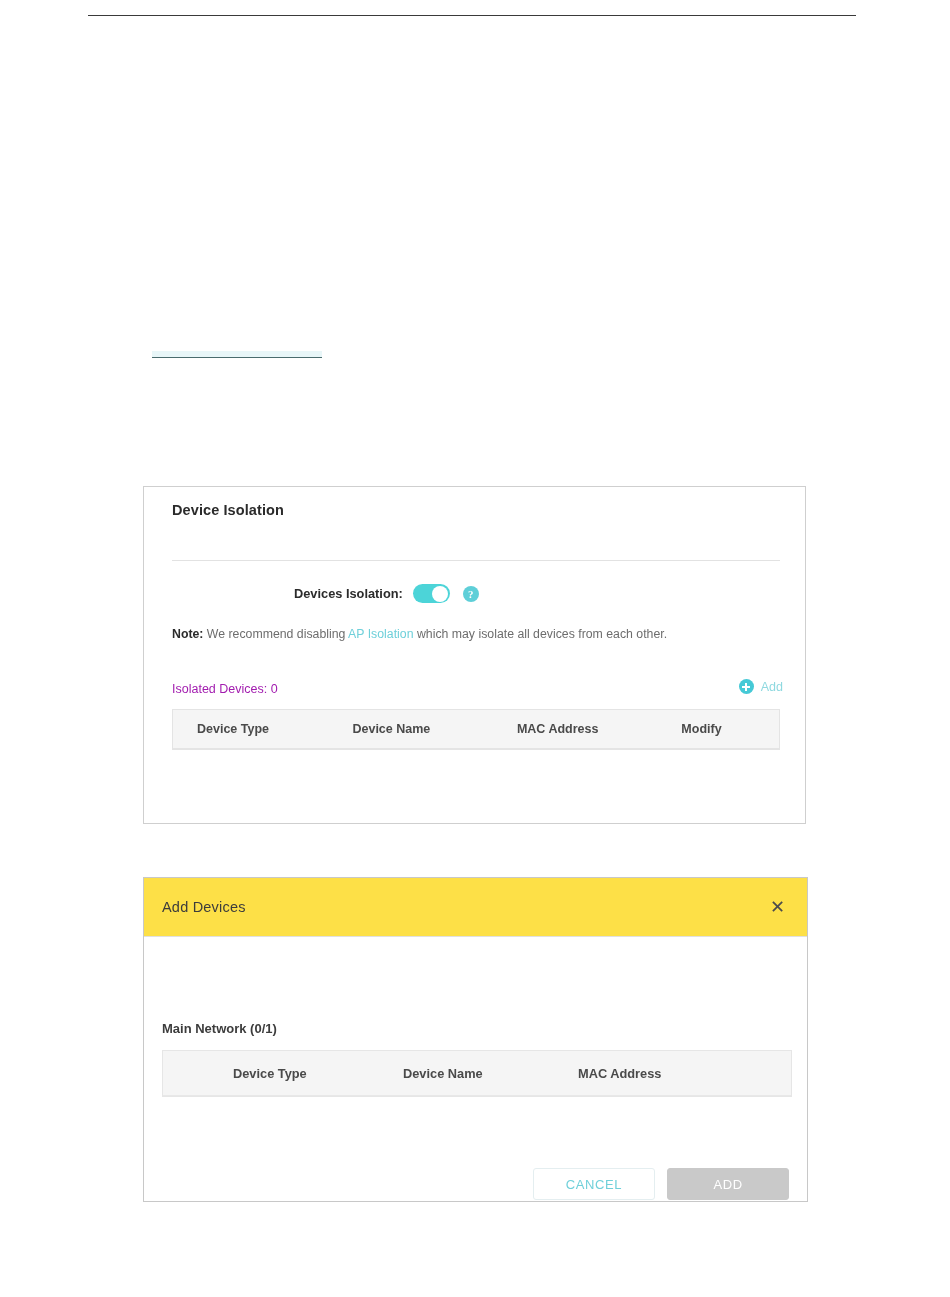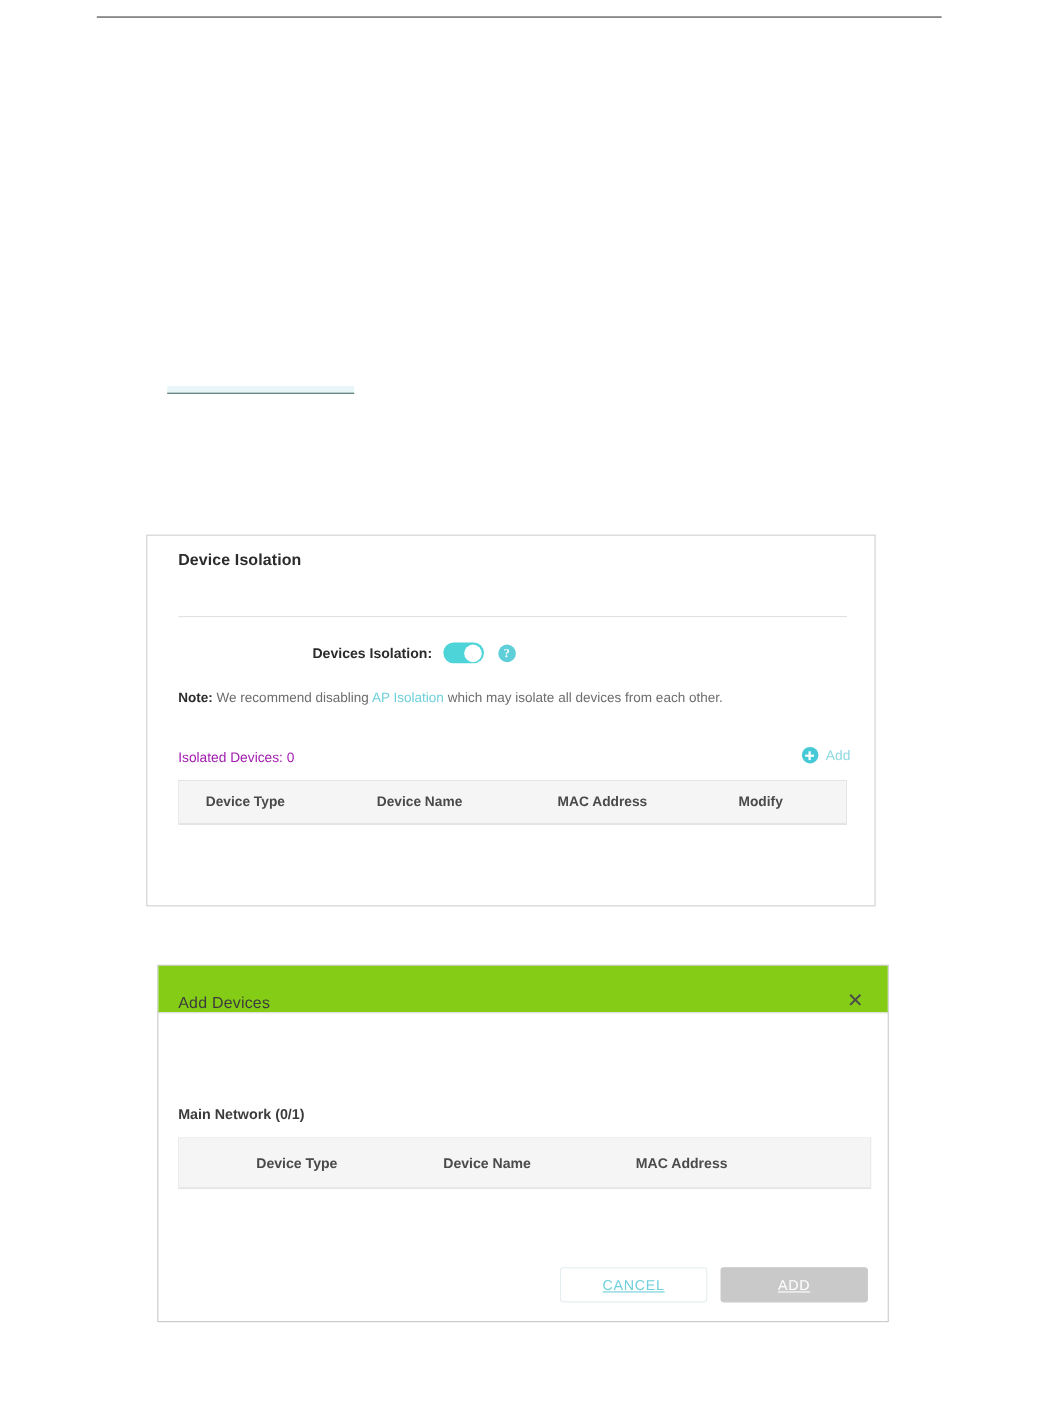--- a/index.html
+++ b/index.html
@@ -34,21 +34,21 @@
     top: 351px;
     width: 170px;
     height: 6px;
     background: #e8f6f8;
     border-bottom: 1.3px solid #4a6b6d;
   }
 
   
   .iso-panel {
     position: absolute;
-    left: 133px;
+    left: 143px;
     top: 486px;
     width: 663px;
     height: 338px;
     box-sizing: border-box;
     background: #ffffff;
     border: 1px solid #cfcfcf;
     padding-left: 47px;
   }
   .iso-title {
     position: absolute;
@@ -223,25 +223,25 @@
     position: absolute;
     left: 143px;
     top: 877px;
     width: 665px;
     height: 325px;
     box-sizing: border-box;
     background: #ffffff;
     border: 1px solid #c8c8c8;
   }
   .dlg-header {
-    height: 43px;
-    background: #84cc16;
+    height: 59px;
+    background: #fde047;
     border-bottom: 1px solid #e0e0e0;
     display: flex;
-    align-items: flex-end;
+    align-items: center;
     justify-content: space-between;
     padding: 0 18px 0 18px;
     box-sizing: border-box;
   }
   .dlg-title {
     font-size: 14.5px;
     color: #3c3c3c;
     letter-spacing: .2px;
   }
   .dlg-close {
@@ -328,31 +328,30 @@
 
   .dlg-footer {
     position: absolute;
     right: 18px;
     bottom: 18px;
     display: flex;
     align-items: center;
     gap: 12px;
   }
   .btn {
-    width: 134px;
+    width: 122px;
     height: 32px;
     border-radius: 3px;
     font-size: 13px;
     letter-spacing: .6px;
     display: flex;
     align-items: center;
     justify-content: center;
     box-sizing: border-box;
     cursor: pointer;
-    text-decoration: underline;
   }
   .btn-cancel {
     background: #ffffff;
     border: 1px solid #e4eef0;
     color: #6fd0da;
   }
   .btn-add {
     background: #c9c9c9;
     border: 1px solid #c9c9c9;
     color: #ffffff;

